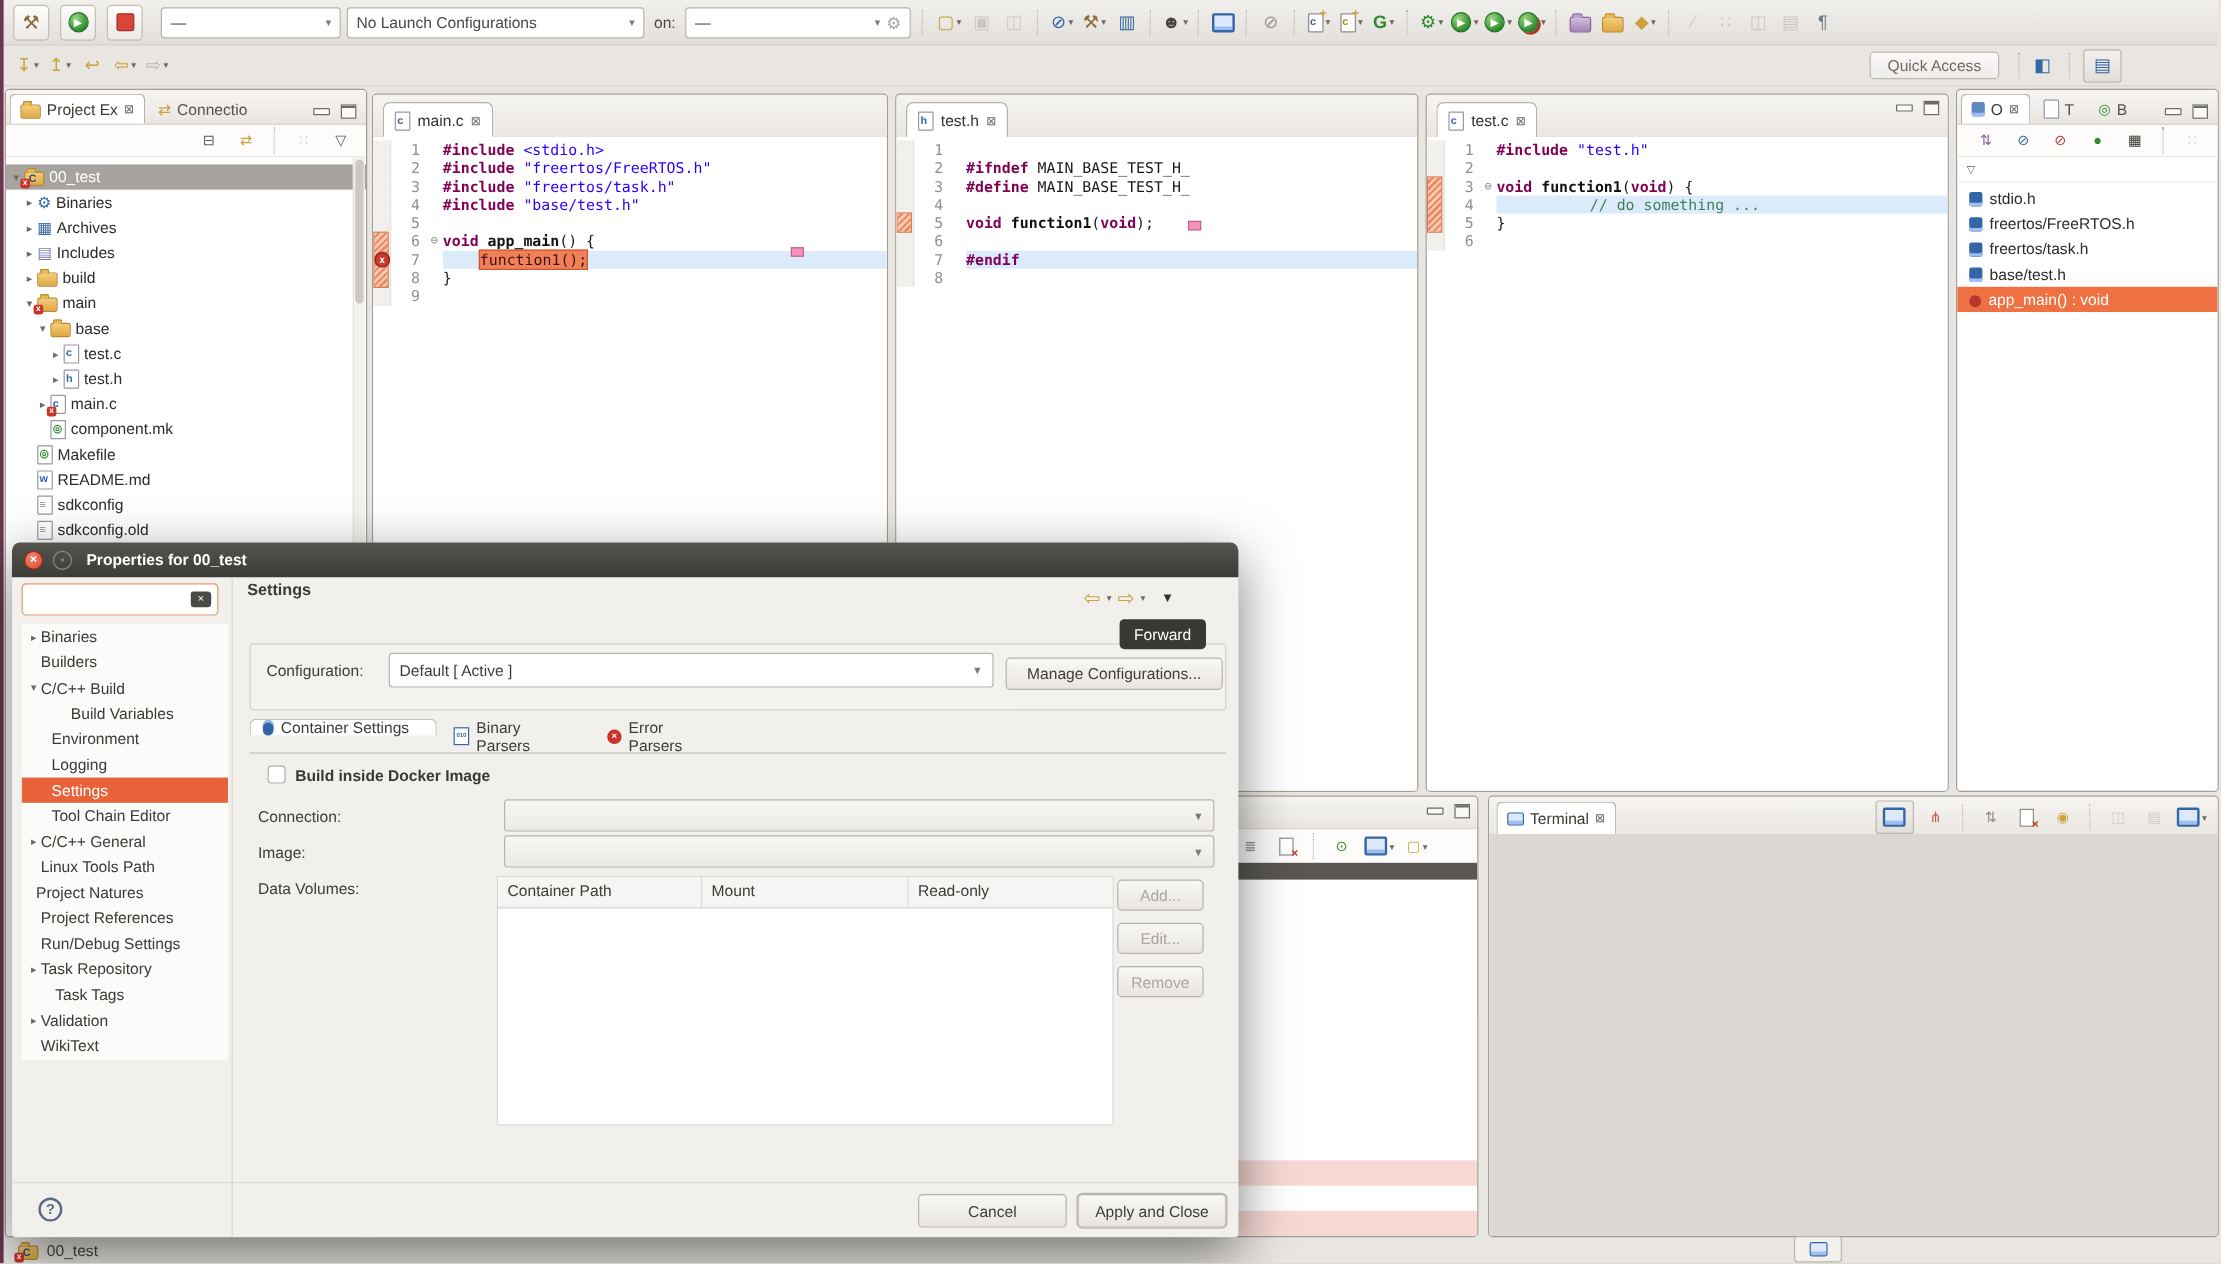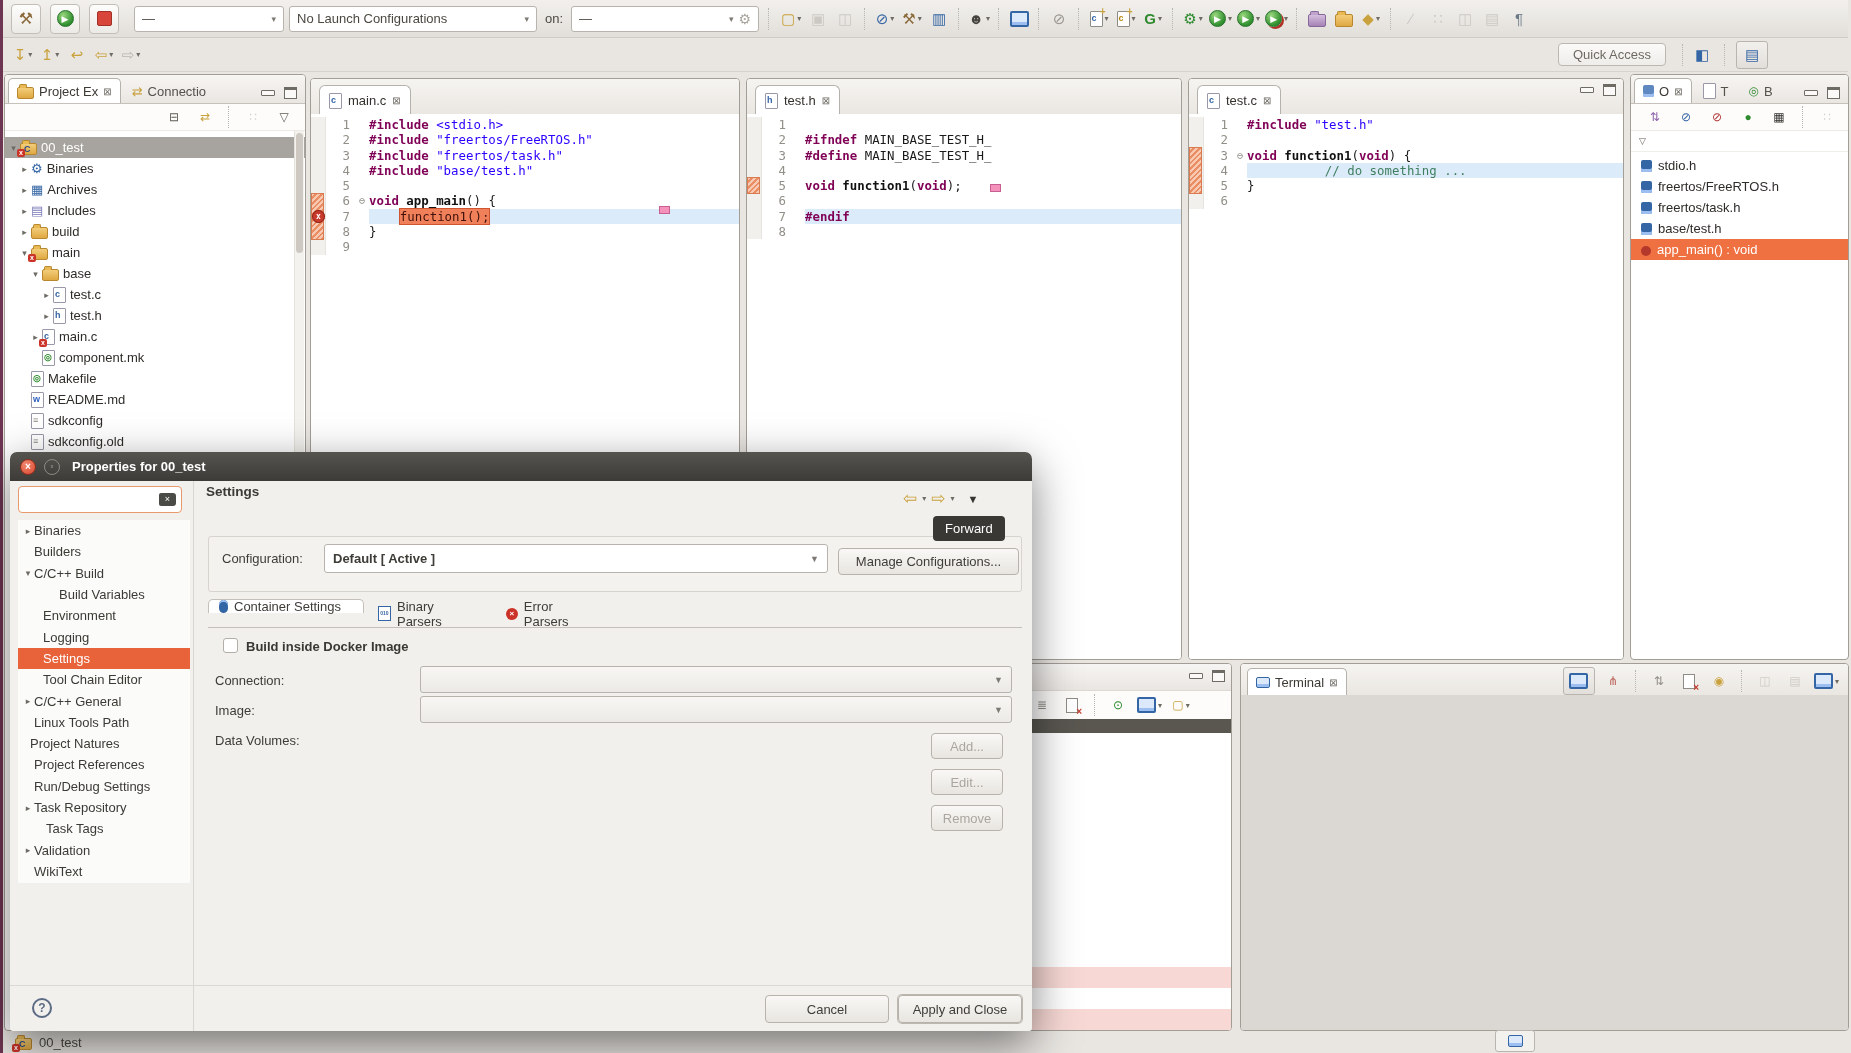--- a/index.html
+++ b/index.html
@@ -161,21 +161,21 @@
   .dnav .dd{font-size:8px;color:#6e6b64;}
   .dnav .vm{font-size:11px;color:#36342f;margin-left:8px;}
   .dtip{position:absolute;left:923px;top:64px;background:#3a3835;color:#fff;font-size:13px;border-radius:4px;
     padding:5px 12px;z-index:60;}
   .dgroup{position:absolute;left:198px;top:84px;width:814px;height:56px;border:1px solid #d7d3cd;border-radius:3px;
     background:#f4f2ef;box-sizing:border-box;}
   .dlabel{position:absolute;font-size:13px;color:#3e3c37;}
   .dcombo{position:absolute;background:#fff;border:1px solid #b8b4ad;border-radius:3px;box-sizing:border-box;
     display:flex;align-items:center;padding:0 8px;font-size:13px;color:#3e3c37;}
   .dcombo.empty{background:linear-gradient(#f7f6f4,#eceae6);}
-  .dcombo .cv{flex:1;font-weight:bold;}
+  .dcombo .cv{flex:1;}
   .dcombo .ca{color:#7d7a73;font-size:9px;}
   .ubtn{background:linear-gradient(#f9f8f6,#e8e5e0);border:1px solid #b7b2aa;border-radius:4px;color:#3f3d38;
     font-size:13px;display:flex;align-items:center;justify-content:center;position:absolute;box-sizing:border-box;}
   .ubtn.dis{color:#aaa69f;}
   .ubtn.def{box-shadow:0 0 0 1px #bcb8b0;}
   .dtabline{position:absolute;left:198px;right:10px;top:175px;height:1px;background:#c4c0b9;}
   .dtab{position:absolute;top:147px;height:29px;display:flex;align-items:center;gap:6px;font-size:13px;color:#3e3c37;
     padding:0 10px;box-sizing:border-box;}
   .dtab.sel{background:#fff;border:1px solid #c4c0b9;border-bottom:none;border-radius:5px 5px 0 0;height:14px;z-index:2;}
   .dti-cont{width:9px;height:13px;background:#3465a4;border-radius:4px/5px;box-shadow:inset 0 2px 0 #9dbef0;}
@@ -978,20 +978,27 @@
       <span class="cv"></span>
         <span class="ca">▼</span>
     </div>
     <div class="dlabel" style="left:205px;top:251px;">Image:</div>
     <div class="dcombo empty" style="left:410px;top:244px;width:592px;height:27px;">
       <span class="cv"></span>
         <span class="ca">▼</span>
     </div>
     <div class="dlabel" style="left:205px;top:281px;">Data Volumes:</div>
 
+    <div class="dtable">
+      <div class="dthead">
+        <div style="width:170px;">Container Path</div>
+        <div style="width:172px;">Mount</div>
+        <div style="flex:1;border-right:none;">Read-only</div>
+      </div>
+    </div>
     <div class="ubtn dis" style="left:921px;top:281px;width:72px;height:26px;">Add...</div>
     <div class="ubtn dis" style="left:921px;top:317px;width:72px;height:26px;">Edit...</div>
     <div class="ubtn dis" style="left:921px;top:353px;width:72px;height:26px;">Remove</div>
 
     <div class="dsep"></div>
     <div class="helpbtn">?</div>
     <div class="ubtn" style="left:755px;top:543px;width:124px;height:28px;">Cancel</div>
     <div class="ubtn def" style="left:888px;top:543px;width:124px;height:28px;">Apply and Close</div>
   </div>
 </div>

